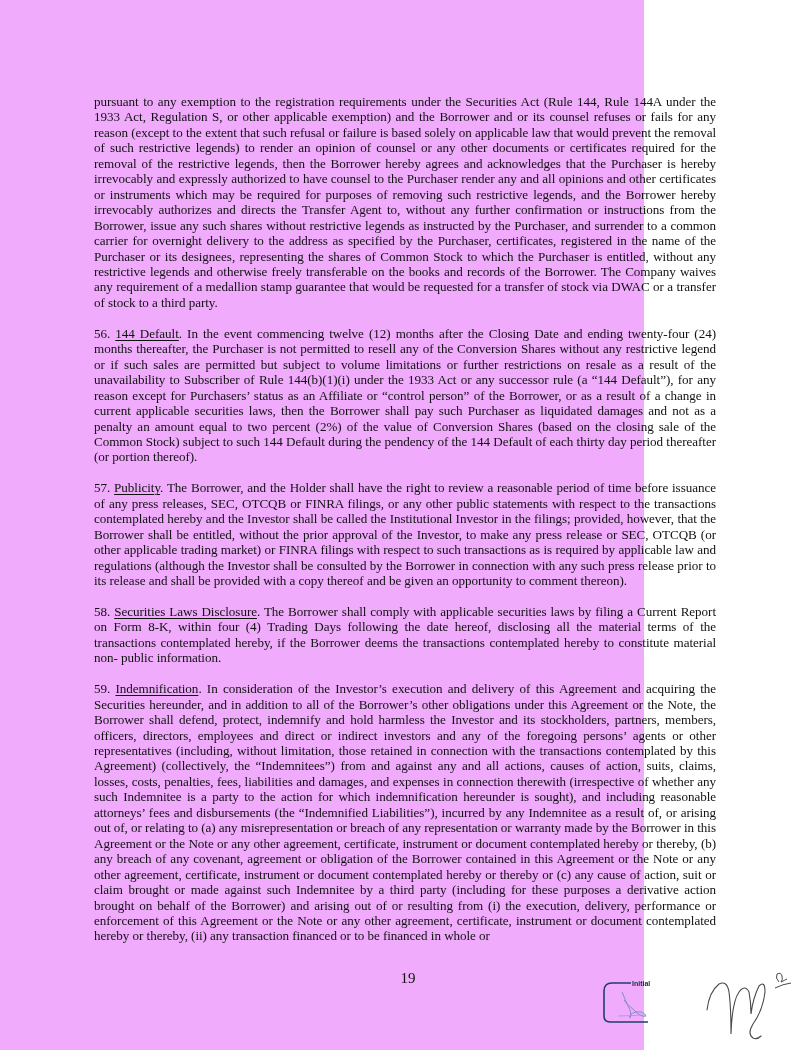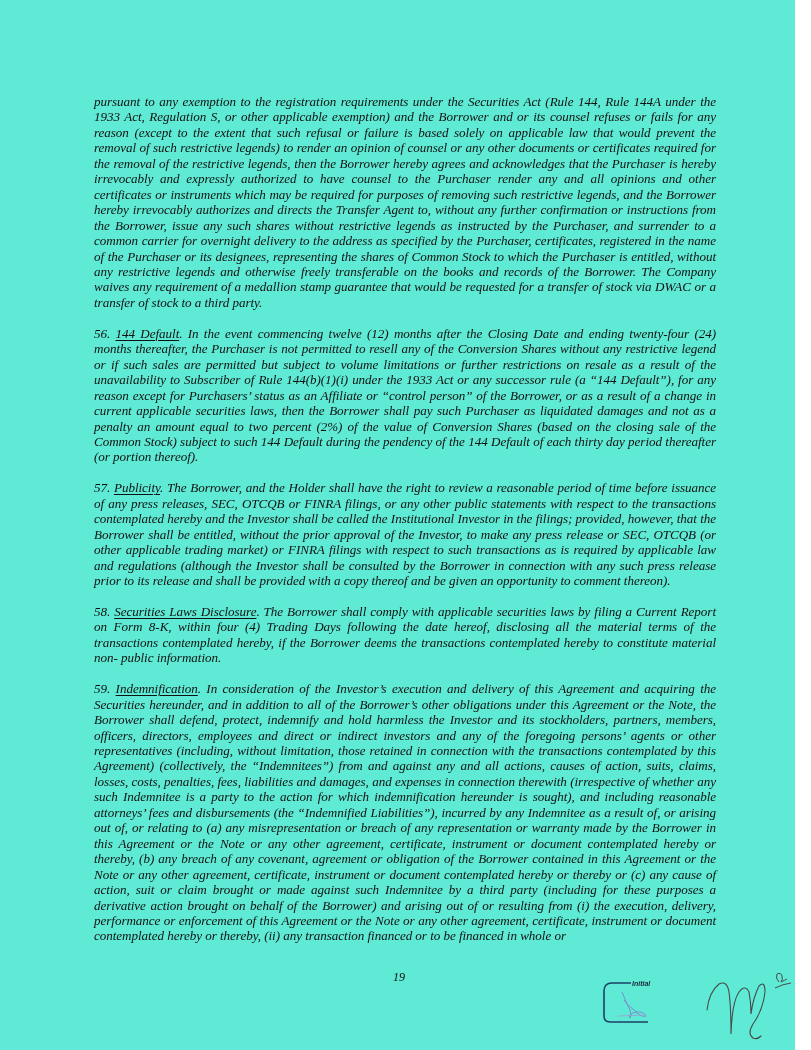--- a/index.html
+++ b/index.html
@@ -11,24 +11,23 @@
       width: 811px;
       height: 1050px;
       position: relative;
       overflow: hidden;
       font-family: "Liberation Serif", serif;
       color: #111111;
     }
     .page {
       position: absolute;
       left: 0; top: 0;
-      width: 795px;
+      width: 644px;
       height: 1050px;
-      background: #5eead4;
-      font-style: italic;
+      background: #f0abfc;
     }
     .body-text {
       position: absolute;
       left: 94px;
       top: 94px;
       width: 622px;
       font-size: 13.1px;
       line-height: 15.45px;
       text-align: justify;
       letter-spacing: -0.05px;
@@ -42,23 +41,23 @@
     .heading {
       text-decoration: underline;
       text-underline-offset: 1.5px;
       text-decoration-thickness: 1px;
       margin-top: 16px;
     }
     .page-number {
       position: absolute;
       left: 393px;
       top: 970px;
-      font-size: 12px;
+      font-size: 15px;
       width: 30px;
-      text-align: left;
+      text-align: center;
     }
     .initial-stamp {
       position: absolute;
       left: 600px;
       top: 978px;
       width: 60px;
       height: 48px;
     }
     .initial-label {
       position: absolute;

